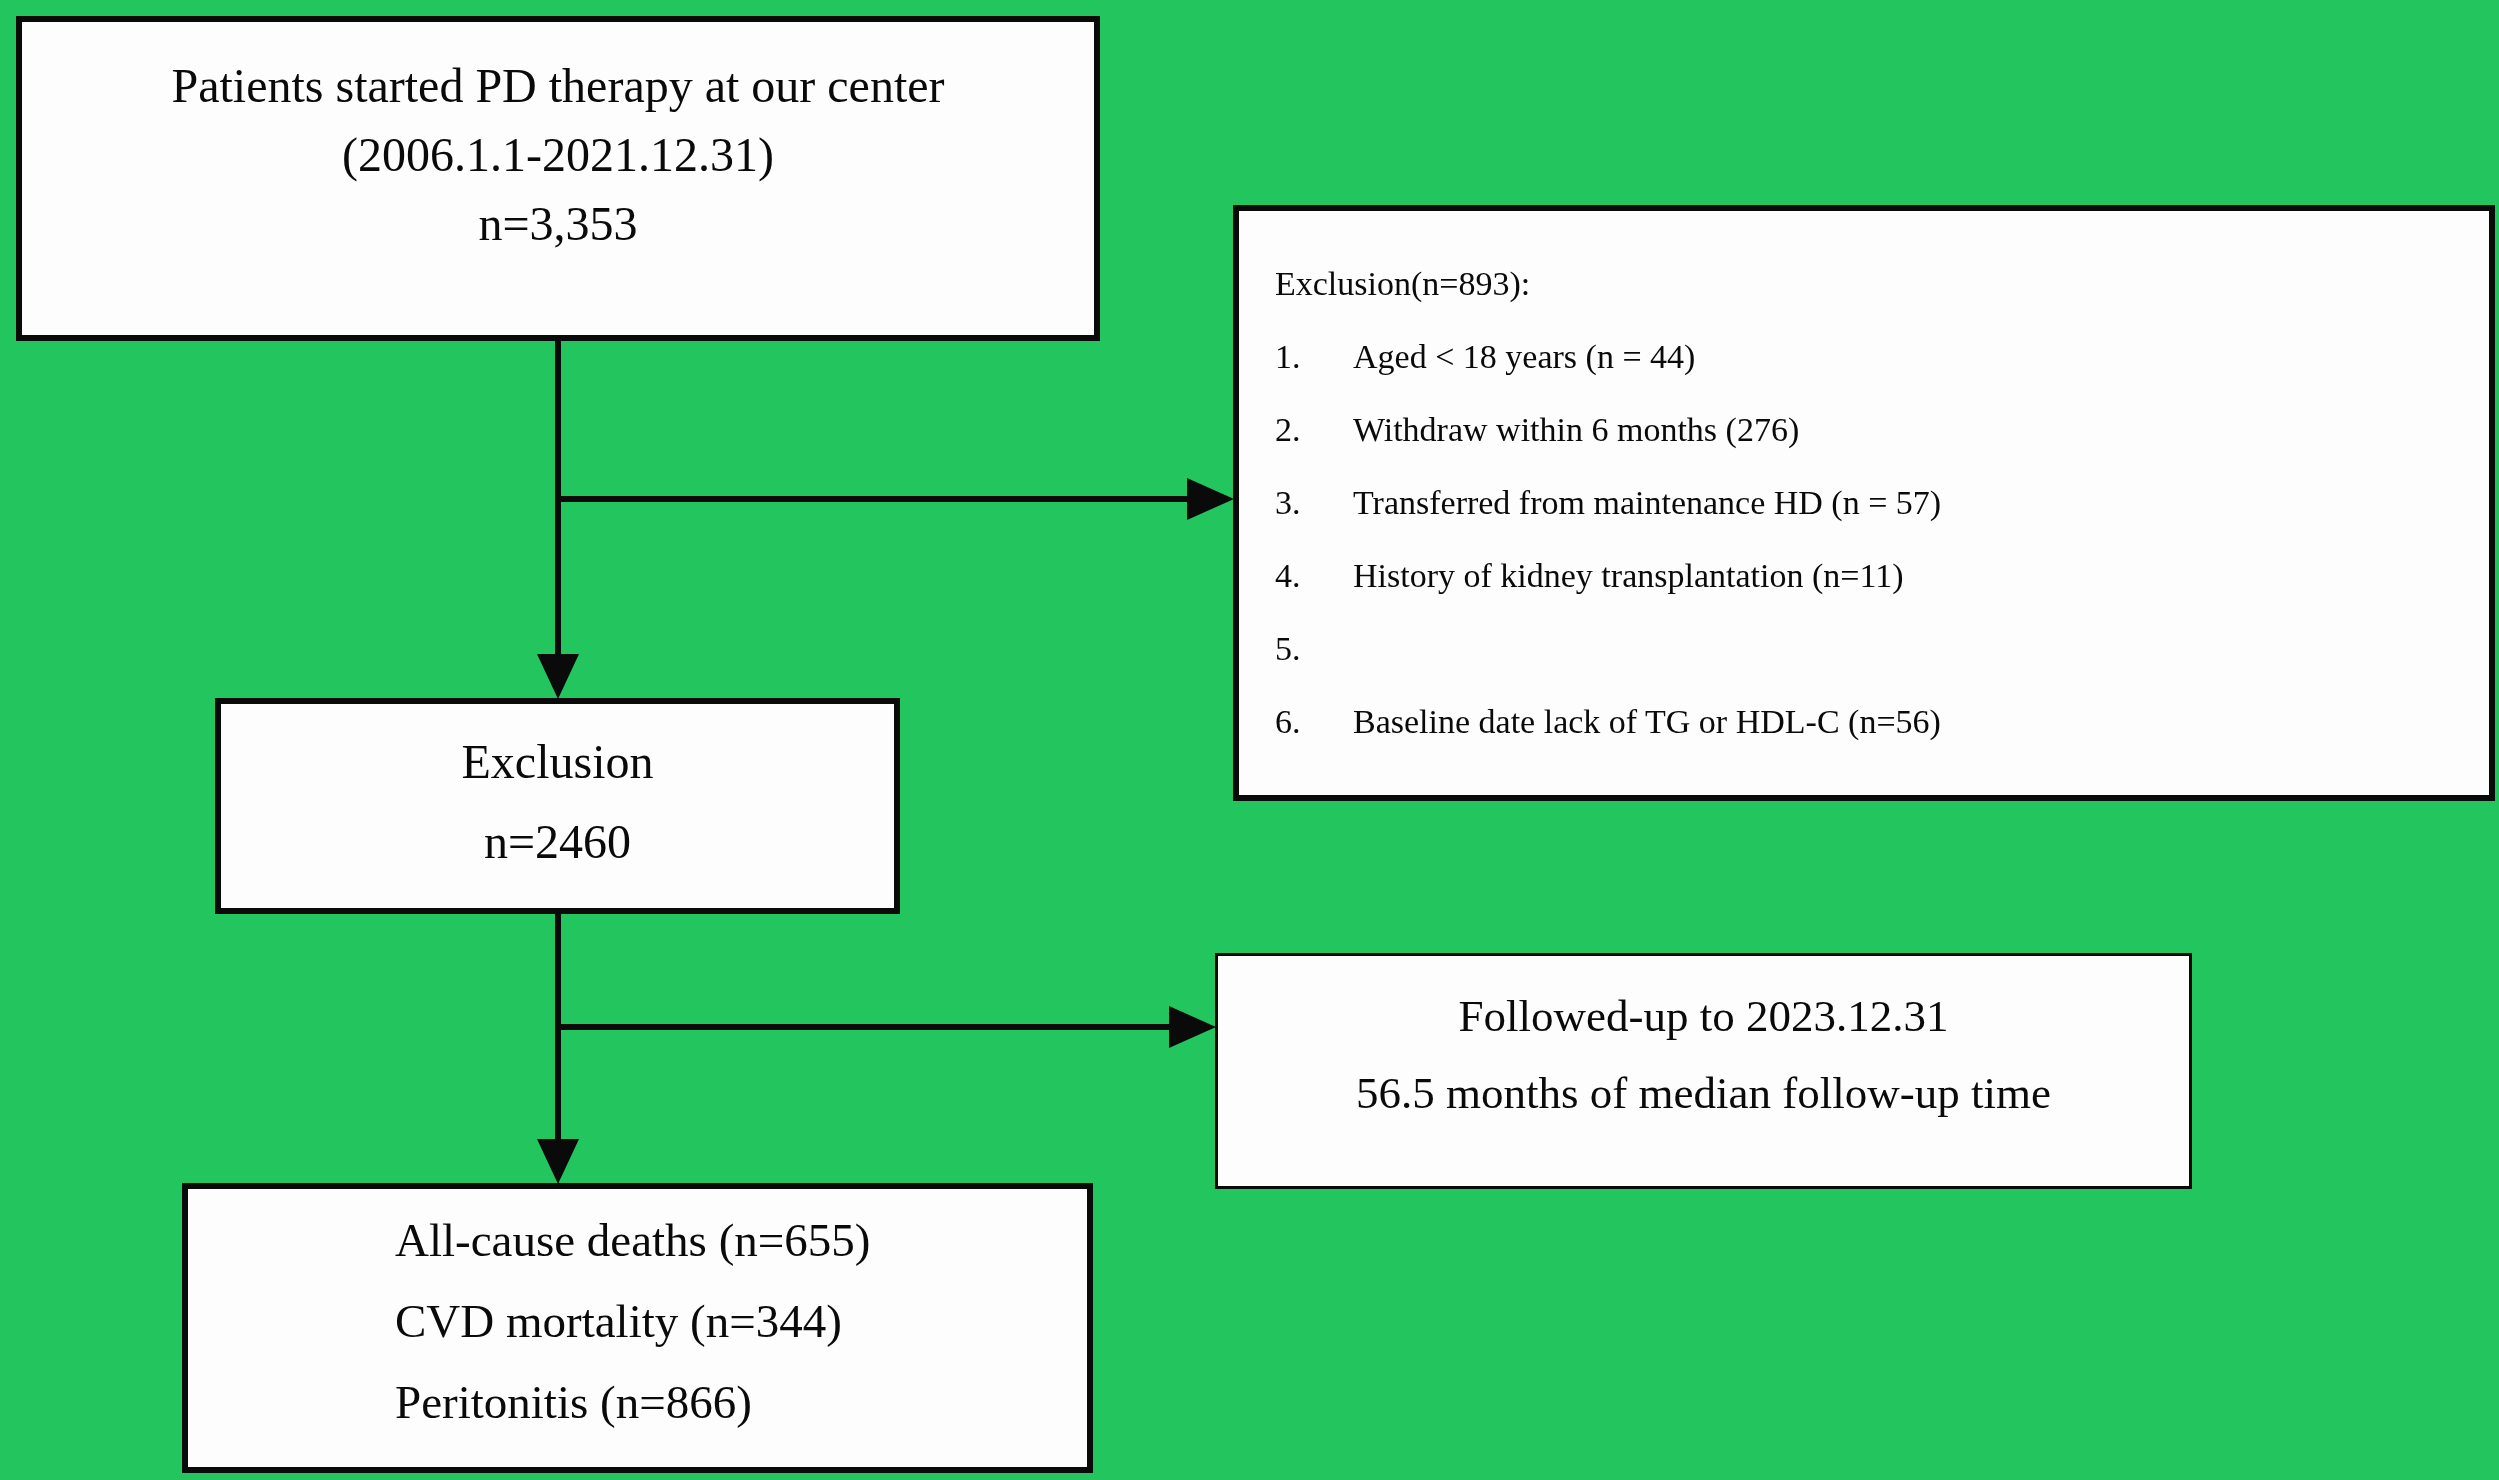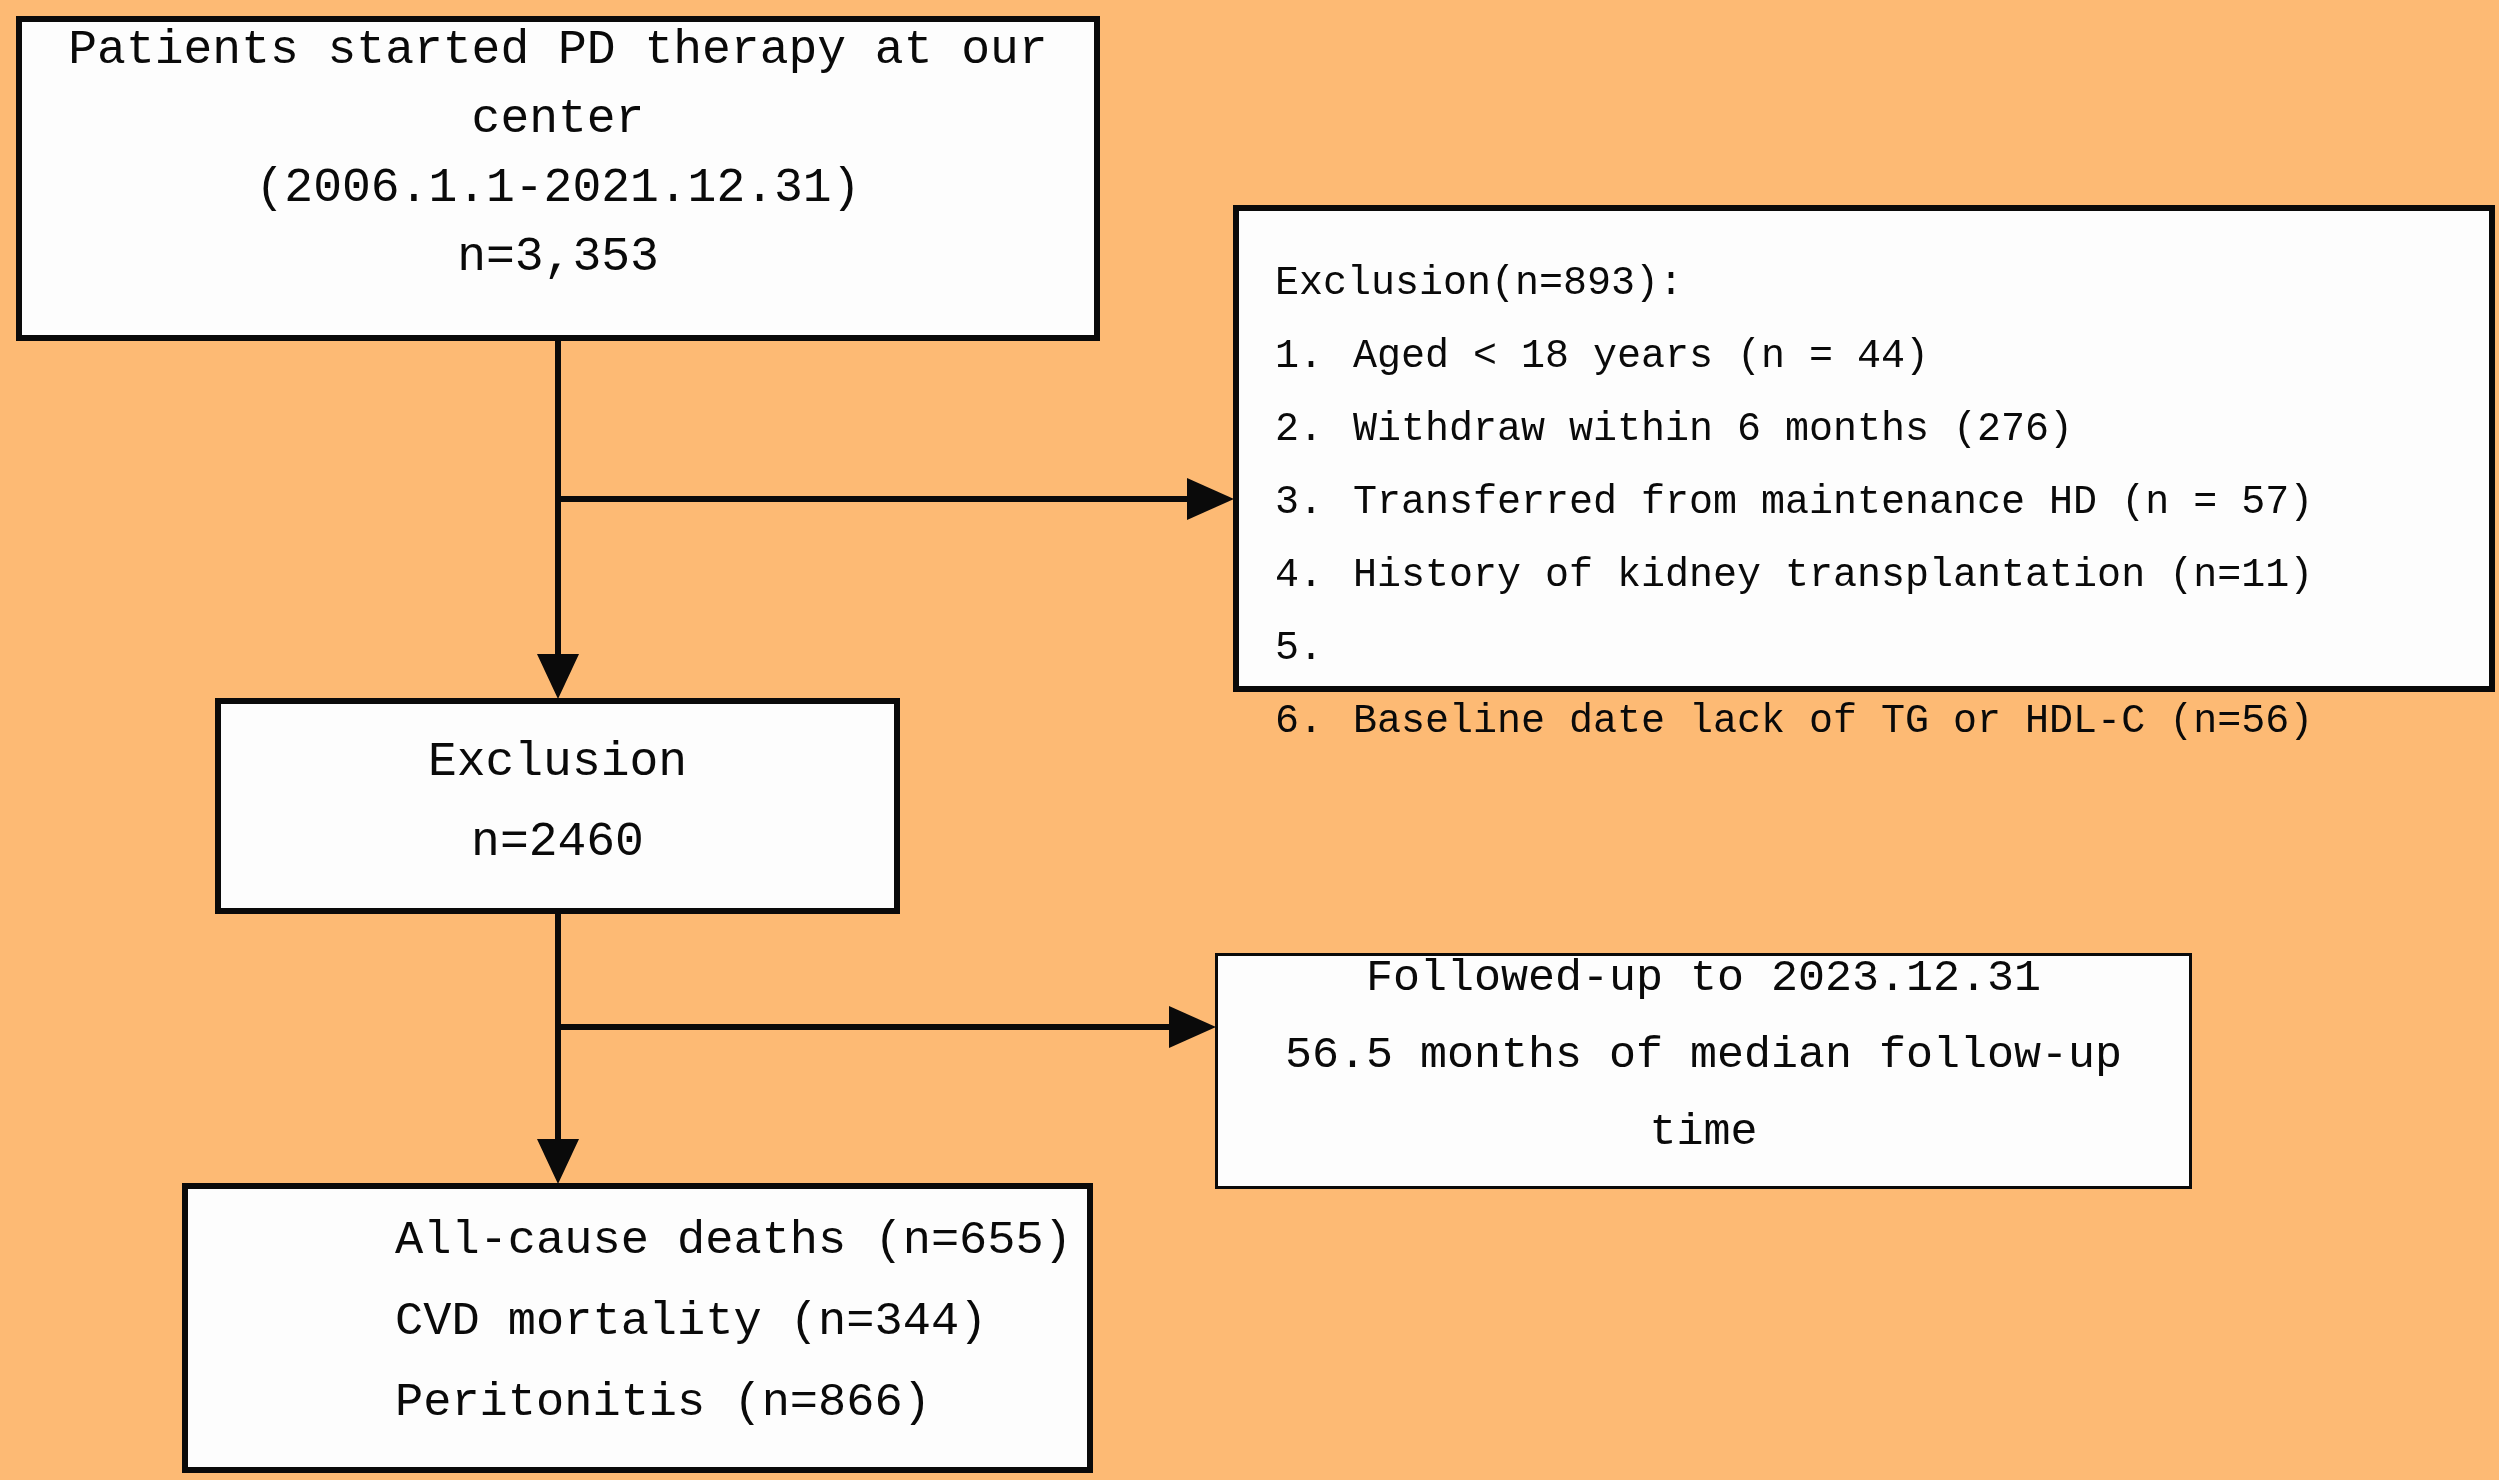--- a/index.html
+++ b/index.html
@@ -1,21 +1,21 @@
 <!DOCTYPE html>
 <html style="font-size:10px"><head>
 <meta charset="utf-8">
 <style>
   html, body { margin: 0; padding: 0; background: #ffffff; }
   .canvas {
     position: relative;
     width: 2500px;
     height: 1480px;
-    background: #fdba74;
-    font-family: Liberation Mono, monospace;
+    background: #22c55e;
+    font-family: Liberation Serif, serif;
     color: #0a0a0a;
     overflow: hidden;
   }
   .box {
     position: absolute;
     background: #fdfdfd;
     border: 6.2px solid #0a0a0a;
     box-sizing: border-box;
   }
   .center-text {
@@ -24,22 +24,22 @@
     justify-content: center;
     align-items: center;
     text-align: center;
   }
   #box-start {
     left: 16px; top: 16px; width: 1084px; height: 325px;
     font-size: 48px; line-height: 69px;
     padding-bottom: 49px;
   }
   #box-exclusion {
-    left: 1233px; top: 205px; width: 1262px; height: 487px;
-    font-size: 40px;
+    left: 1233px; top: 205px; width: 1262px; height: 596px;
+    font-size: 34px;
     padding: 36px 18.6px 0 36px;
   }
   .excl-row { display: flex; line-height: 73px; white-space: nowrap; }
   .excl-num { width: 78px; flex: none; }
   #box-enrollment {
     left: 215px; top: 698px; width: 685px; height: 216px;
     font-size: 48px; line-height: 80px;
     padding-bottom: 8.7px;
   }
   #box-followup {

